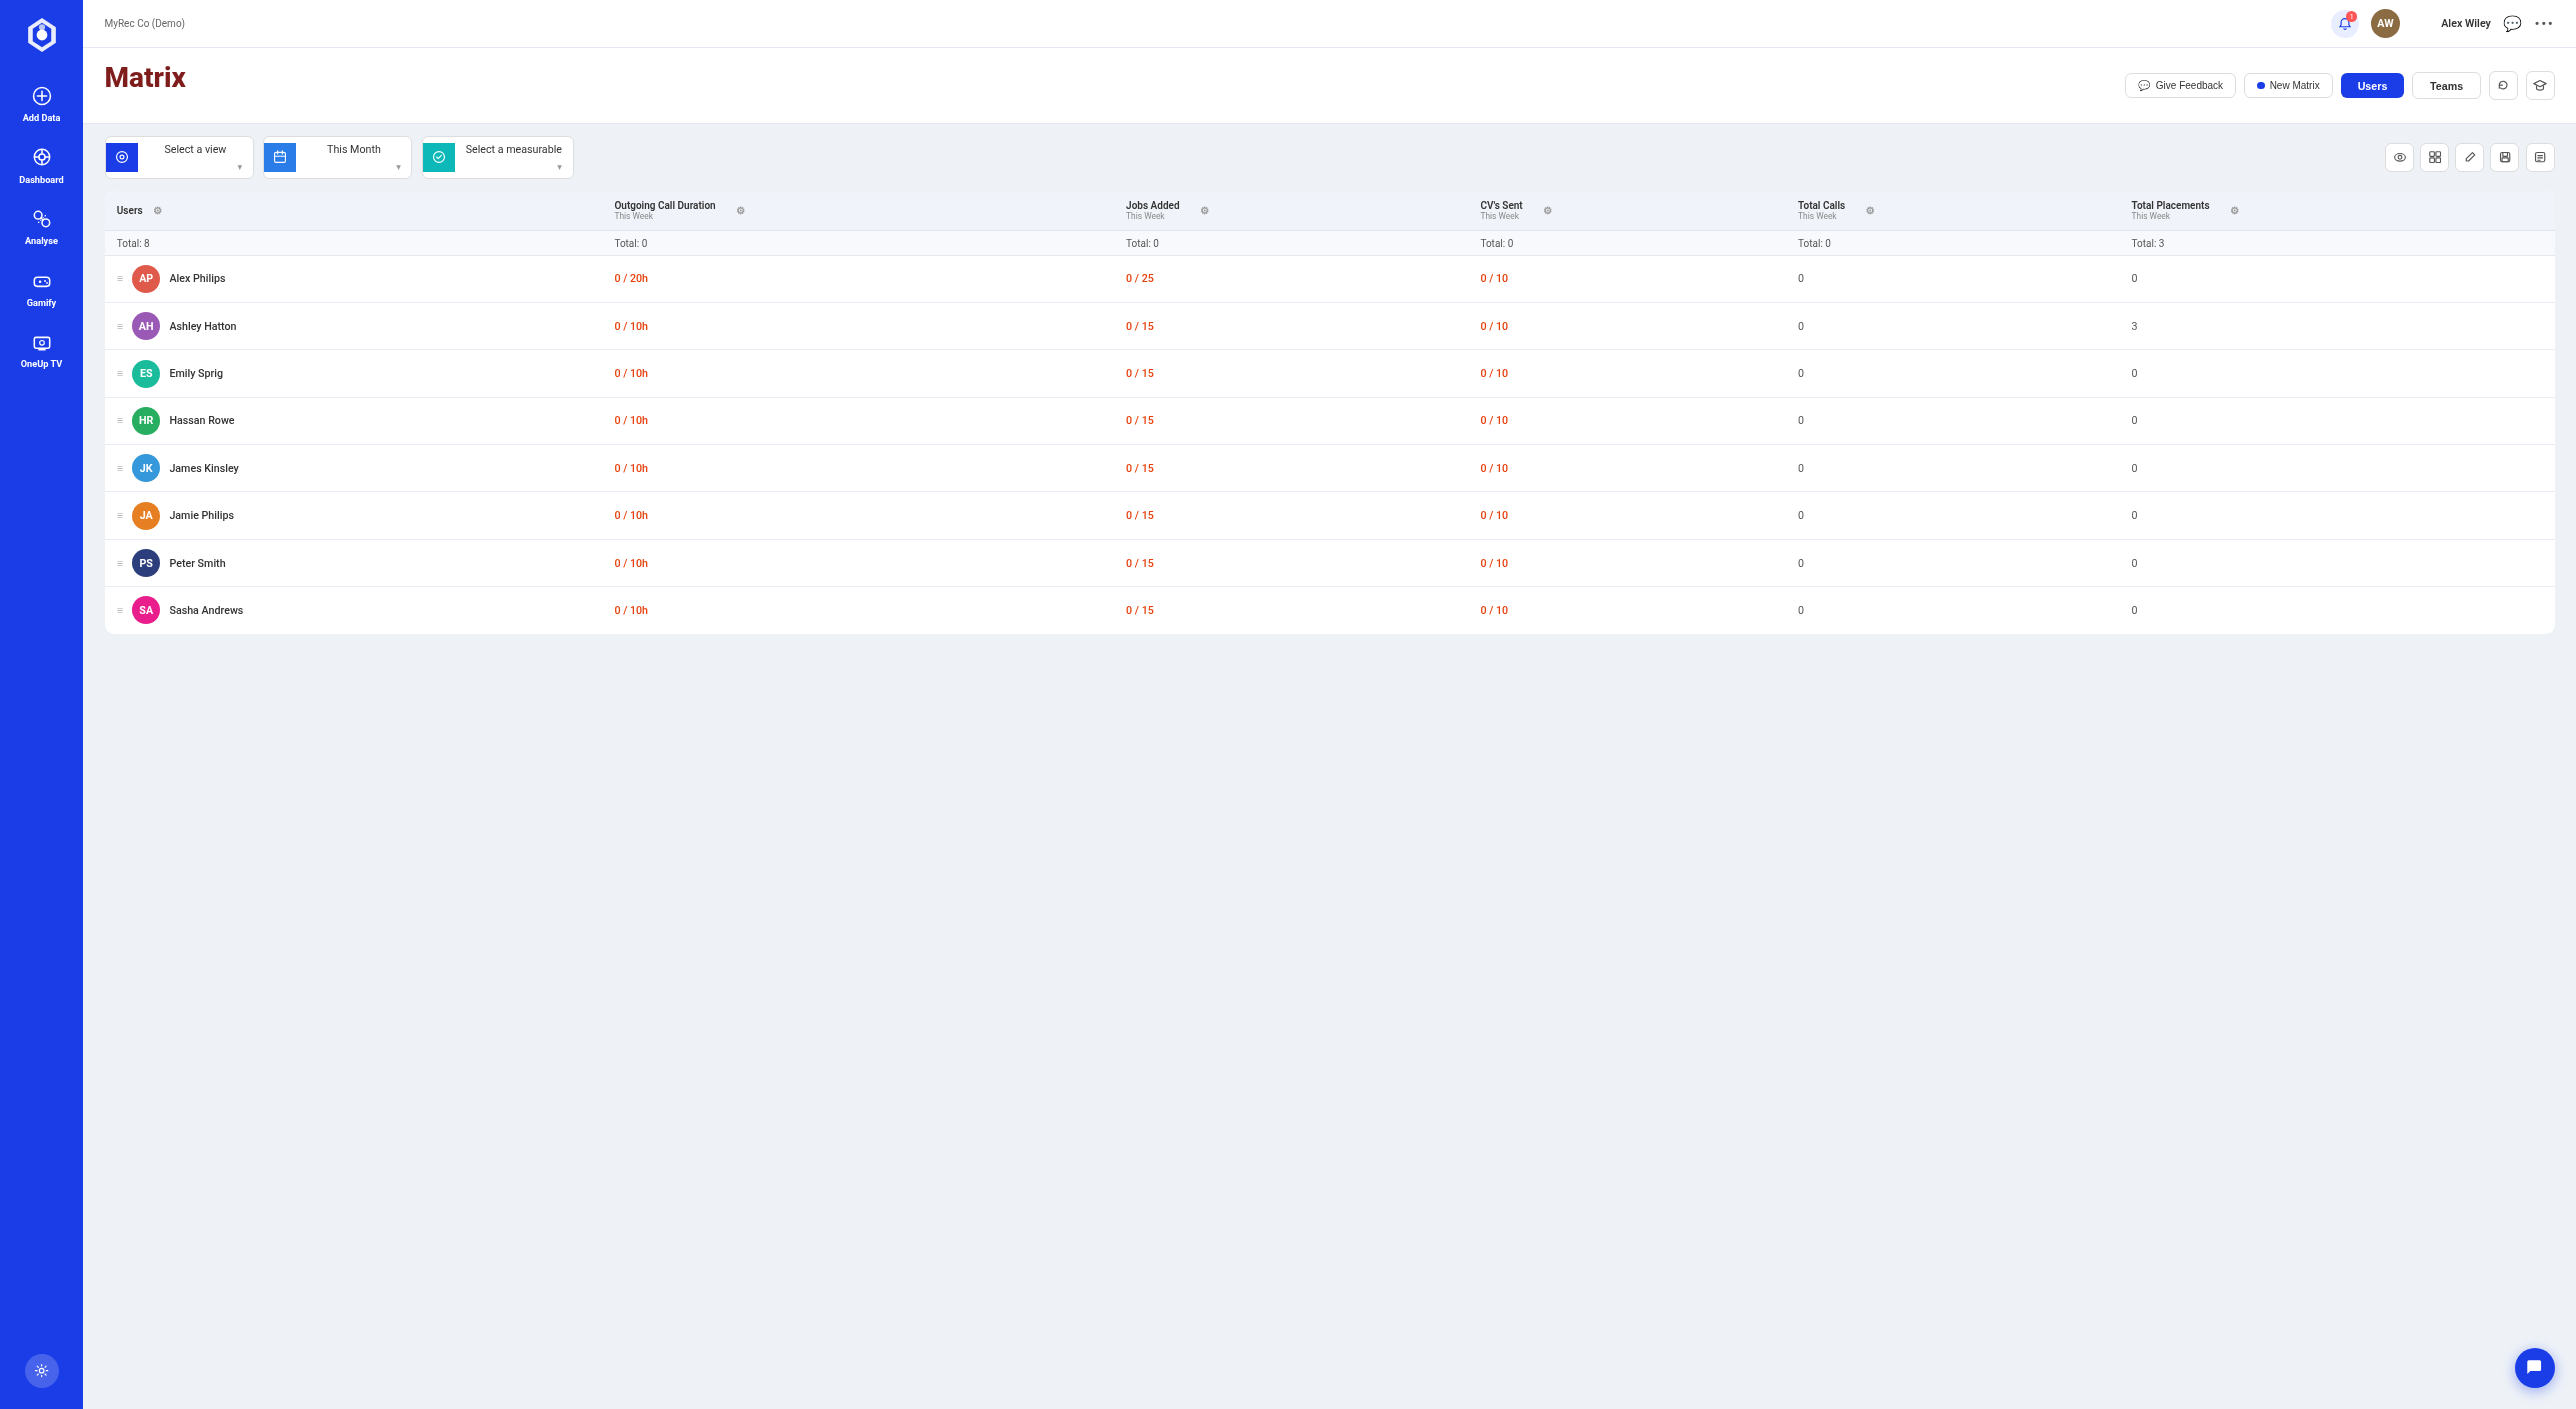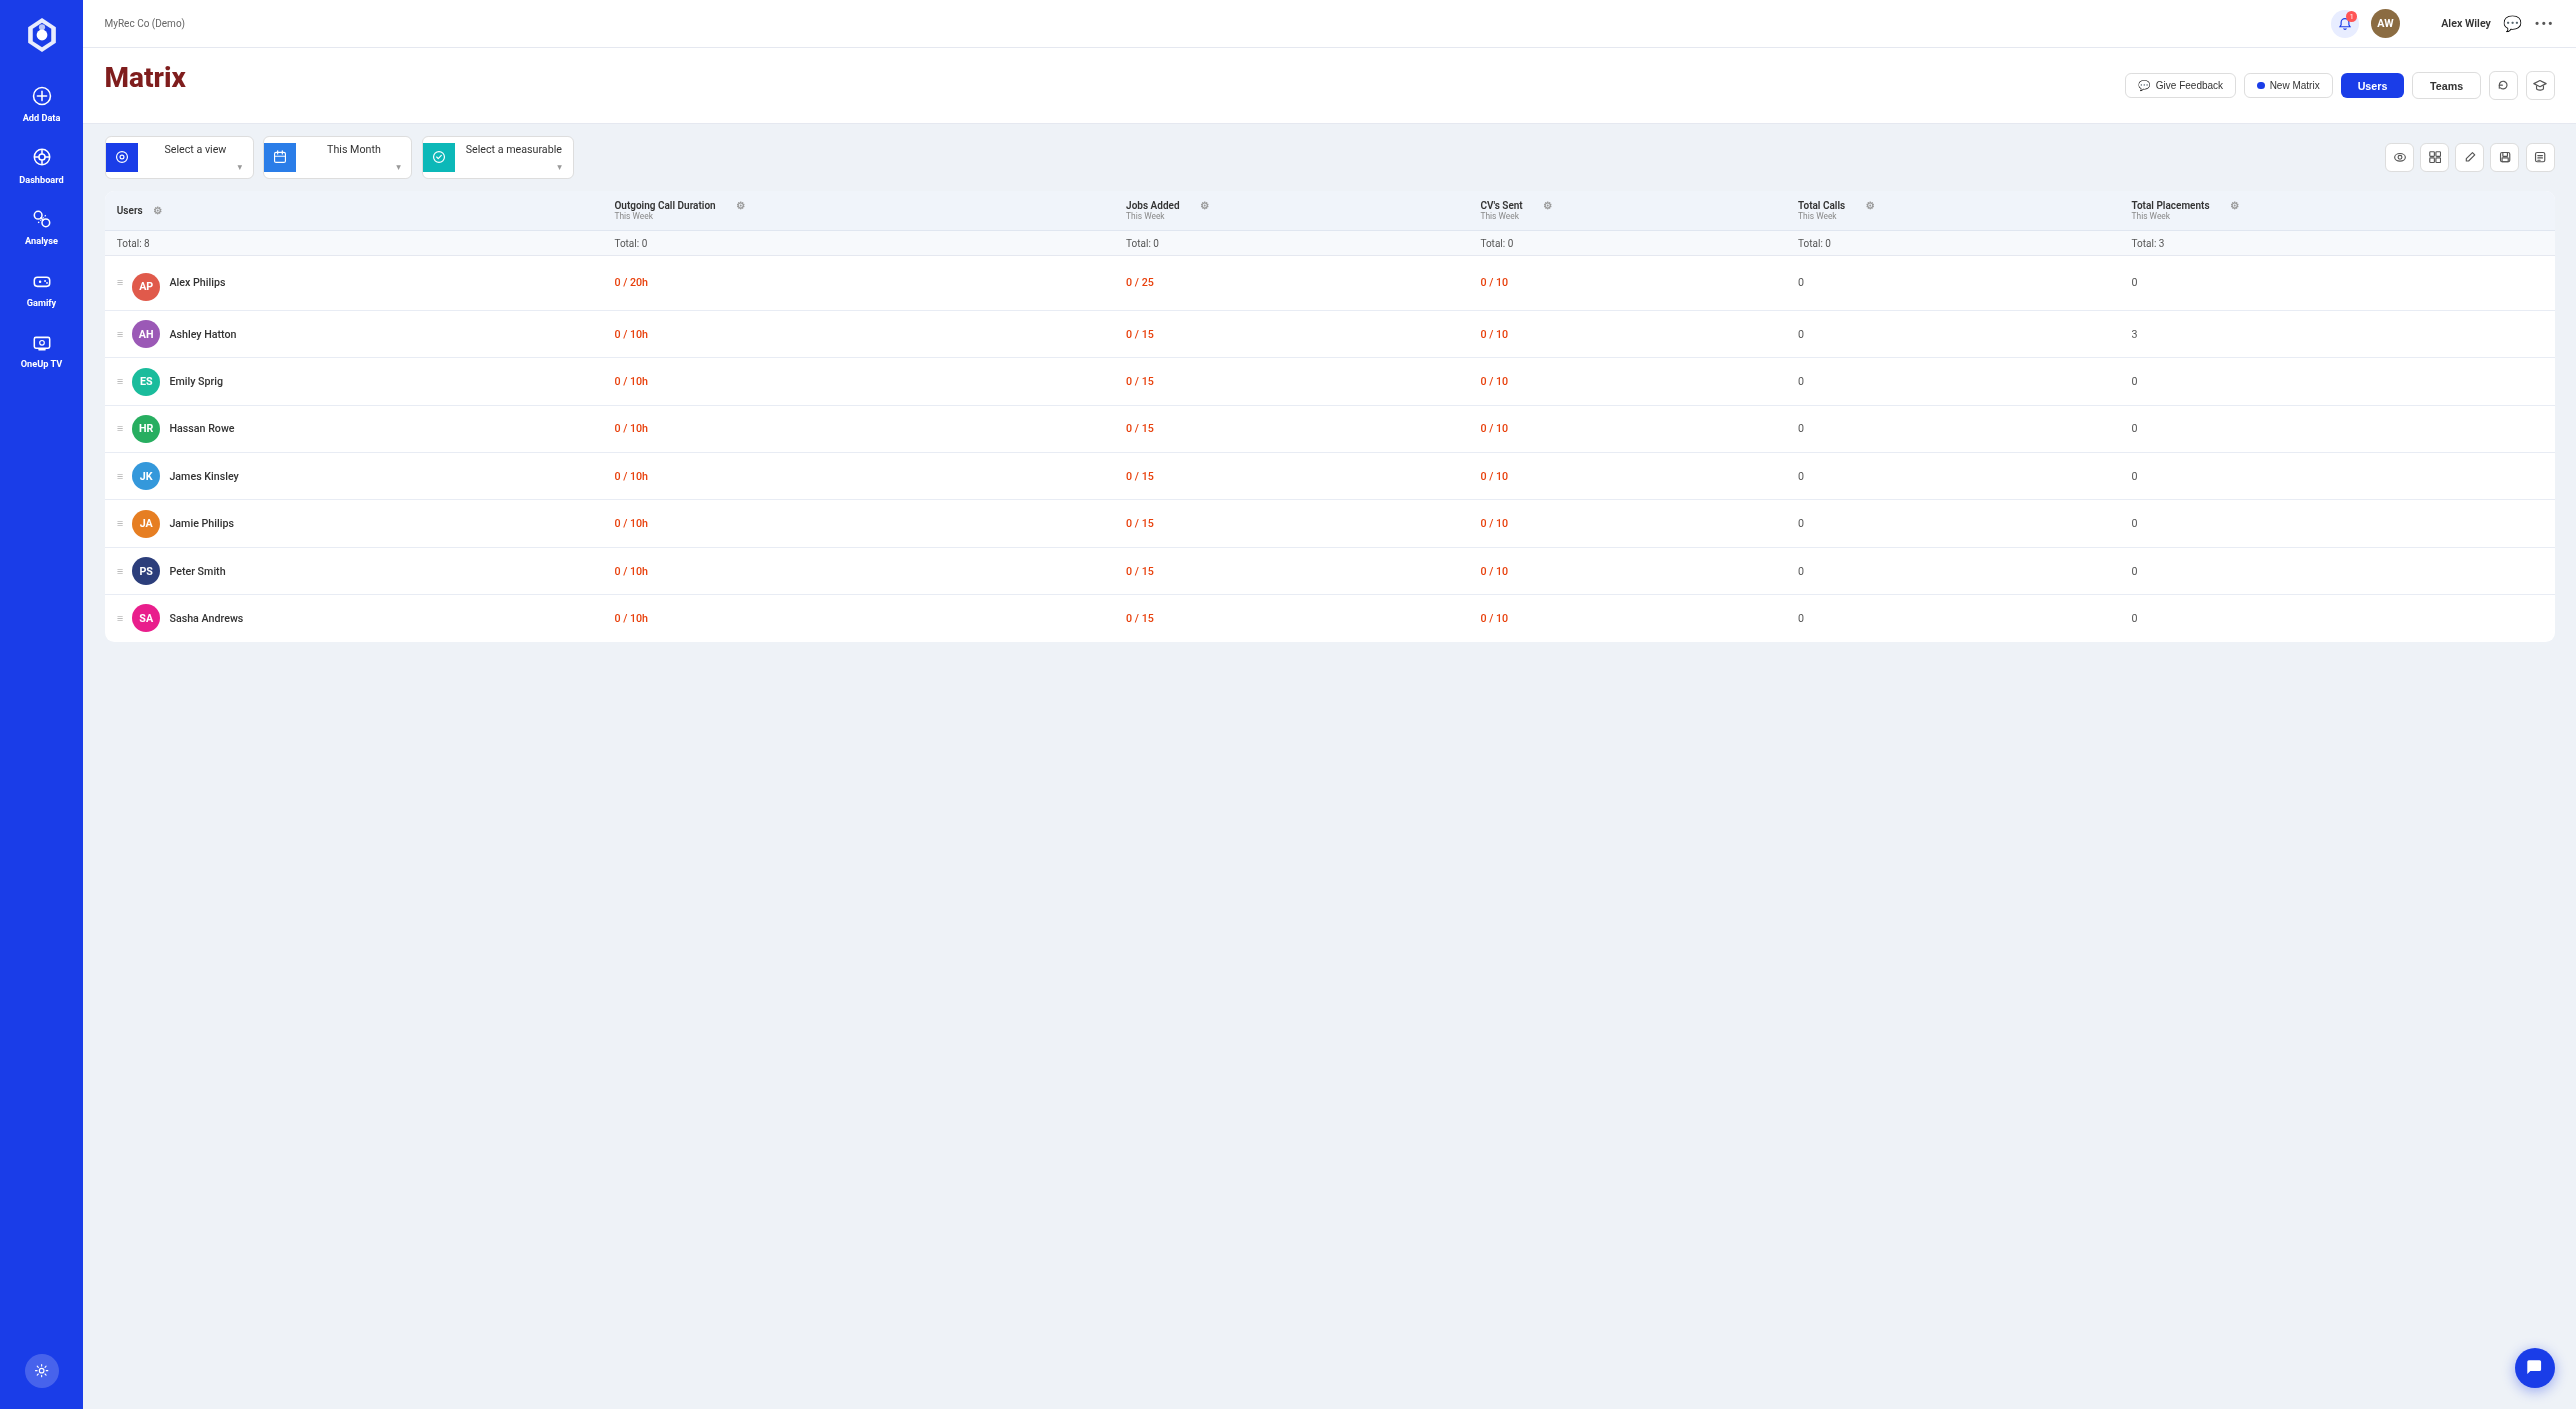--- a/index.html
+++ b/index.html
@@ -250,21 +250,21 @@
     th {
       padding: 9.2px 12.3px;
       text-align: left;
       font-size: 9.2px;
       font-weight: 600;
       color: #555;
     }
     th .col-title { font-size: 10px; color: #333; font-weight: 600; }
     th .col-sub { font-size: 8.4px; color: #888; font-weight: 400; }
     th .col-gear { font-size: 10px; color: #999; cursor: pointer; margin-left: 4.6px; }
-    .th-inner { display: flex; gap: 16px; }
+    .th-inner { display: flex; align-items: center; gap: 16px; }
 
     .total-row td {
       padding: 6.1px 12.3px;
       background: #f7f9fc;
       font-size: 10px;
       color: #555;
       border-bottom: 0.8px solid #e5e8f0;
     }
     tbody tr {
       border-bottom: 0.8px solid #e8ecf4;
@@ -311,21 +311,21 @@
       background: #1a3de8;
       border-radius: 50%;
       display: flex; align-items: center; justify-content: center;
       cursor: pointer;
       box-shadow: 0 3.1px 12.3px rgba(26,61,232,0.4);
       color: white;
       font-size: 17px;
     }
 
     
-    .av-red { background: #e05a4b; margin-top: 8px; }
+    .av-red { background: #e05a4b; }
     .av-purple { background: #9b59b6; }
     .av-teal { background: #1abc9c; }
     .av-green { background: #27ae60; }
     .av-blue { background: #3498db; }
     .av-orange { background: #e67e22; }
     .av-darkblue { background: #2c3e7b; }
     .av-pink { background: #e91e8c; }
   </style>
 </head>
 <body>

